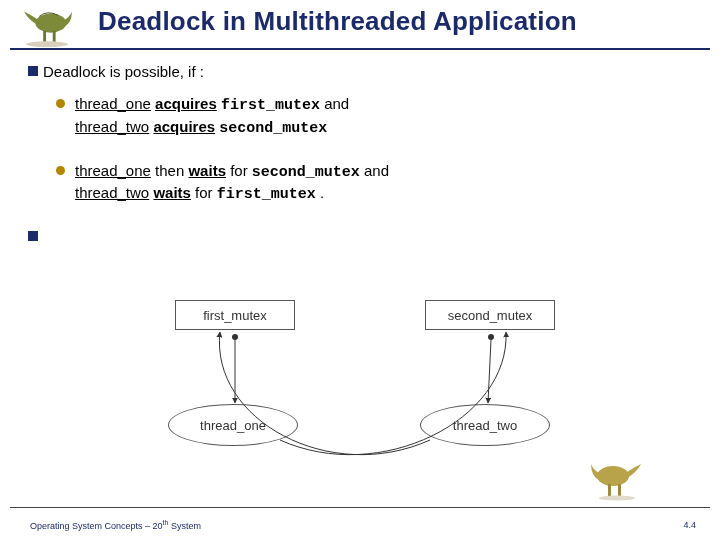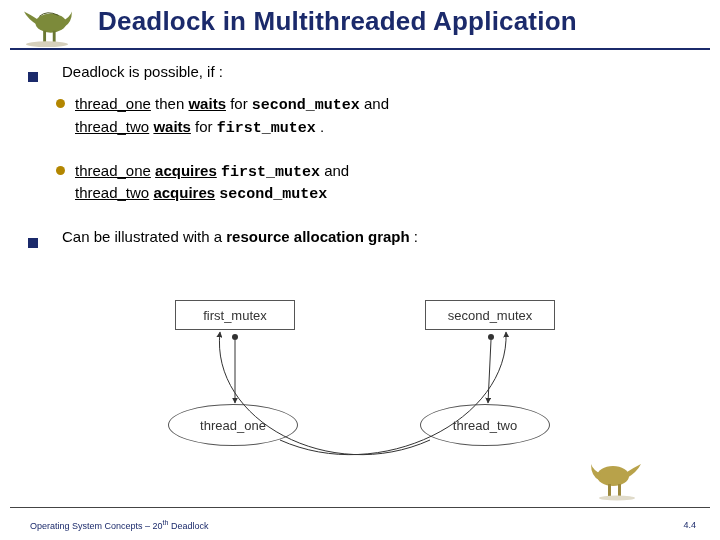--- a/index.html
+++ b/index.html
@@ -2,21 +2,21 @@
 <html><head>
 <meta charset="utf-8">
 <style>
   * { box-sizing: border-box; margin: 0; padding: 0; }
   html, body { width: 720px; height: 540px; font-family: Arial, Helvetica, sans-serif; background: #fff; }
   .slide { position: relative; width: 672px; height: 540px; background: #fff; }
   .top-dino { position: absolute; left: 18px; top: 2px; width: 58px; height: 46px; }
   .title { position: absolute; left: 98px; top: 6px; font-size: 26px; font-weight: bold; color: #1b2a6b; letter-spacing: 0.2px; }
   .title-rule { position: absolute; left: 10px; top: 48px; width: 700px; height: 0; border-top: 2px solid #1b2a6b; }
   .content { position: absolute; left: 28px; top: 62px; width: 664px; font-size: 15px; color: #000; line-height: 1.35; }
-  .lvl1 { display: flex; align-items: flex-end; gap: 24px; margin-bottom: 12px; }
+  .lvl1 { display: flex; align-items: flex-start; gap: 5px; margin-bottom: 12px; }
   .sq { display:inline-block; width: 10px; height: 10px; background: #1b2a6b; margin-top: 4px; flex: 0 0 auto; }
   .lvl1-text { font-size: 15px; }
   .sublist { margin-left: 28px; margin-top: 4px; }
   .lvl2 { display: flex; align-items: flex-start; gap: 10px; margin-bottom: 22px; }
   .disc { display:inline-block; width:9px; height:9px; border-radius:50%; background:#b38600; margin-top:5px; flex:0 0 auto; }
   .lvl2-text { font-size: 15px; }
   .mono { font-family: "Consolas","Courier New",monospace; font-size: 15px; }
   .uline { text-decoration: underline; }
   .bold { font-weight: bold; }
   .second-top { margin-top: 6px; }
@@ -58,60 +58,55 @@
   <div class="content">
     <div class="lvl1">
       <span class="sq"></span>
       <div class="lvl1-text">Deadlock is possible, if :</div>
     </div>
     <div class="sublist">
       <div class="lvl2">
         <span class="disc"></span>
         <div class="lvl2-text">
           <span class="uline">thread_one</span>
+          <span> </span>
+          <span class="bold uline">acquires</span>
+          <span>  </span>
+          <span class="mono bold">first_mutex</span>
+          <span> and </span>
+          <br>
+          <span class="uline">thread_two</span>
+          <span> </span>
+          <span class="bold uline">acquires</span>
+          <span>  </span>
+          <span class="mono bold">second_mutex</span>
+        </div>
+      </div>
+      <div class="lvl2">
+        <span class="disc"></span>
+        <div class="lvl2-text">
+          <span class="uline">thread_one</span>
           <span> then </span>
           <span class="bold uline">waits</span>
           <span> for </span>
           <span class="mono bold">second_mutex</span>
           <span> and </span>
           <br>
           <span class="uline">thread_two</span>
           <span> </span>
           <span class="bold uline">waits</span>
           <span> for </span>
           <span class="mono bold">first_mutex</span>
           <span>.</span>
         </div>
       </div>
-      <div class="lvl2">
-        <span class="disc"></span>
-        <div class="lvl2-text">
-          <span class="uline">thread_one</span>
-          <span> </span>
-          <span class="bold uline">acquires</span>
-          <span>  </span>
-          <span class="mono bold">first_mutex</span>
-          <span> and </span>
-          <br>
-          <span class="uline">thread_two</span>
-          <span> </span>
-          <span class="bold uline">acquires</span>
-          <span>  </span>
-          <span class="mono bold">second_mutex</span>
-        </div>
-      </div>
     </div>
 
     <div class="lvl1 second-top">
       <span class="sq"></span>
-      <div class="lvl1-text">
-        <span>Can be illustrated with a </span>
-        <span class="bold">resource allocation graph</span>
-        <span>:</span>
-      </div>
     </div>
   </div>
 
   <div class="diagram-wrap">
     <div class="mutex-box m1">first_mutex</div>
     <div class="mutex-box m2">second_mutex</div>
     <div class="res-dot d1"></div>
     <div class="res-dot d2"></div>
     <div class="thread-ellipse t1">thread_one</div>
     <div class="thread-ellipse t2">thread_two</div>
@@ -137,18 +132,18 @@
     <path d="M20 24 Q10 18 6 10 Q14 14 20 18" fill="#b8a24a"></path>
     <path d="M46 20 Q54 16 56 10 Q56 22 48 26" fill="#b8a24a"></path>
     <rect x="26" y="30" width="3" height="12" fill="#9c893e"></rect>
     <rect x="36" y="30" width="3" height="12" fill="#9c893e"></rect>
     <ellipse cx="30" cy="44" rx="18" ry="2.5" fill="#e0dbca"></ellipse>
   </svg>
 
   <div class="foot-rule"></div>
   <div class="footer">
     <span class="tenth">
-      <span>Operating System Concepts – 20</span><sup>th</sup><span> Deadlock</span>
+      <span>Operating System Concepts – 20</span><sup>th</sup><span> System</span>
     </span>
     <span>4.4</span>
   </div>
 
 </div>
 
 </body></html>

